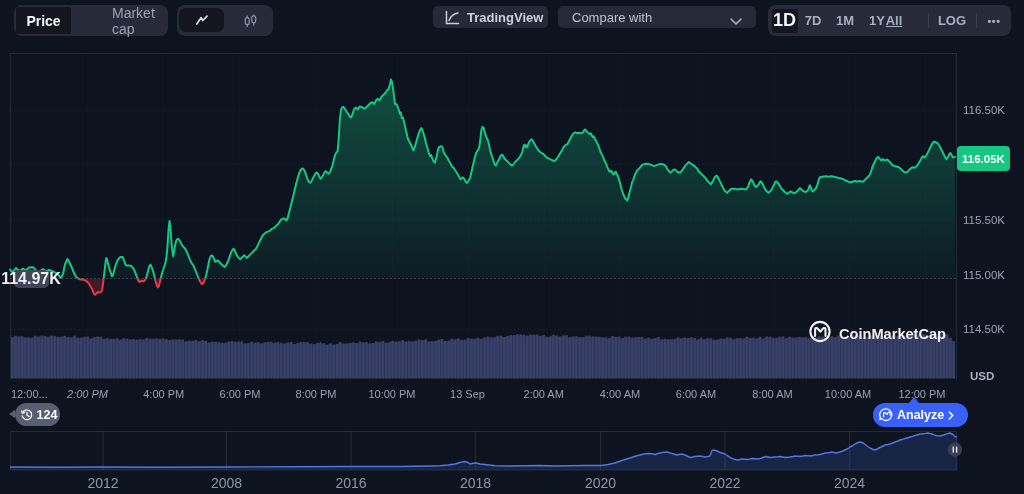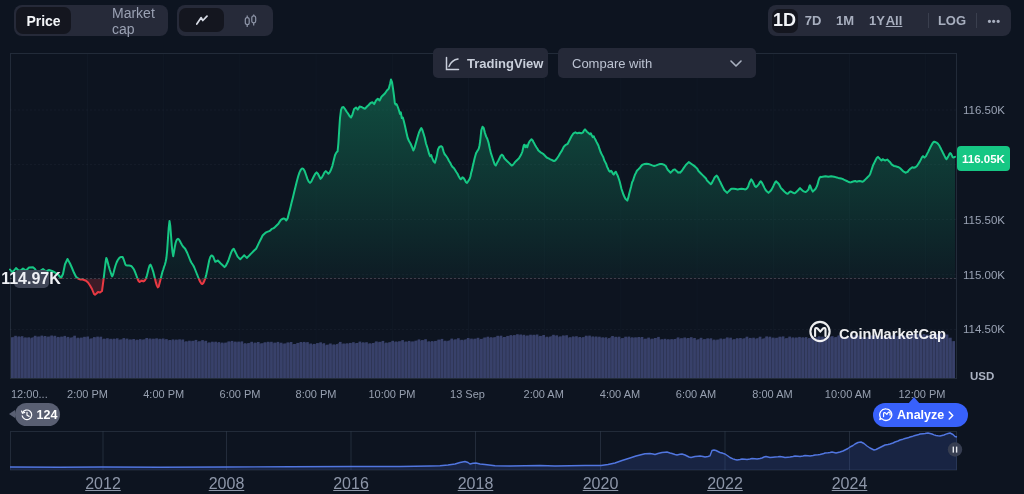--- a/index.html
+++ b/index.html
@@ -1,22 +1,22 @@
 <!DOCTYPE html>
 <html><head><meta charset="utf-8">
 <style>
 *{margin:0;padding:0;box-sizing:border-box;}
 html,body{width:1024px;height:494px;overflow:hidden;}
 body{background:#0d1420;font-family:"Liberation Sans",sans-serif;position:relative;}
 .abs{position:absolute;}
 .seg{position:absolute;top:5px;height:31px;background:#262a39;border-radius:8px;display:flex;align-items:center;}
-.pill{border-radius:7px;display:flex;align-items:center;justify-content:center;font-size:14px;}
-.btn{position:absolute;top:6px;height:30px;background:#252938;border-radius:5px;display:flex;align-items:center;color:#c9cfdb;font-size:13px;font-weight:bold;margin-top:42px;}
+.pill{border-radius:2px;display:flex;align-items:center;justify-content:center;font-size:14px;}
+.btn{position:absolute;top:6px;height:22px;background:#252938;border-radius:5px;display:flex;align-items:center;color:#c9cfdb;font-size:13px;font-weight:bold;}
 .xl{position:absolute;top:387.5px;transform:translateX(-50%);font-size:11px;color:#97a0b0;white-space:nowrap;}
-.yl{position:absolute;top:475px;transform:translateX(-50%);font-size:16px;color:#8d96a8;text-decoration:underline;}
+.yl{position:absolute;top:475px;transform:translateX(-50%);font-size:14px;color:#8d96a8;}
 .ax{position:absolute;left:963px;font-size:11.5px;color:#9aa3b4;transform:translateY(-50%);}
 </style></head>
 <body>
 <svg class="abs" width="1024" height="494" viewBox="0 0 1024 494" style="left:0;top:0">
 <defs>
 <linearGradient id="gfill" x1="0" y1="78" x2="0" y2="278.5" gradientUnits="userSpaceOnUse">
 <stop offset="0" stop-color="#16C784" stop-opacity="0.33"></stop>
 <stop offset="0.6" stop-color="#16C784" stop-opacity="0.16"></stop>
 <stop offset="1" stop-color="#16C784" stop-opacity="0.045"></stop>
 </linearGradient>
@@ -416,21 +416,21 @@
 
 <div class="ax" style="top:110px;">116.50K</div>
 <div class="ax" style="top:219.5px;">115.50K</div>
 <div class="ax" style="top:274.5px;">115.00K</div>
 <div class="ax" style="top:329px;">114.50K</div>
 <div class="ax" style="top:376px;font-weight:bold;color:#aab2c2;padding-left:7px;">USD</div>
 <div class="abs" style="left:957px;top:146px;width:53px;height:25px;background:#16C784;border-radius:4px;display:flex;align-items:center;justify-content:center;color:#fff;font-size:11.5px;font-weight:bold;">116.05K</div>
 <div class="abs" style="left:13.5px;top:270px;width:35px;height:18px;background:rgba(67,73,90,0.96);border-radius:5px;display:flex;align-items:center;justify-content:center;color:#eef0f4;font-size:16px;font-weight:bold;">114.97K</div>
 
 <div class="xl" style="left:11px;transform:none;">12:00...</div>
-<div class="xl" style="left:87.5px;">2:00 PM</div>
+<div class="xl" style="left:87.5px;font-style:italic;">2:00 PM</div>
 <div class="xl" style="left:163.7px;">4:00 PM</div>
 <div class="xl" style="left:240px;">6:00 PM</div>
 <div class="xl" style="left:316px;">8:00 PM</div>
 <div class="xl" style="left:392px;">10:00 PM</div>
 <div class="xl" style="left:467.5px;">13 Sep</div>
 <div class="xl" style="left:543.7px;">2:00 AM</div>
 <div class="xl" style="left:620px;">4:00 AM</div>
 <div class="xl" style="left:696px;">6:00 AM</div>
 <div class="xl" style="left:772.5px;">8:00 AM</div>
 <div class="xl" style="left:848px;">10:00 AM</div>

